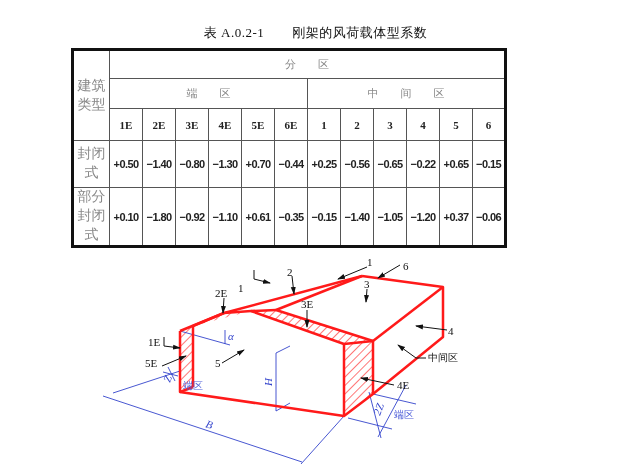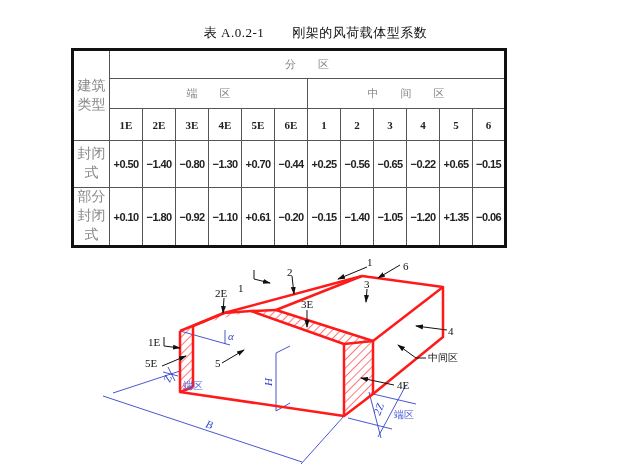--- a/index.html
+++ b/index.html
@@ -91,26 +91,26 @@
   <tr style="height:55px">
     <td class="rowlab">
       <div>部分</div>
       <div>封闭式</div>
     </td>
     <td class="val">+0.10</td>
     <td class="val">−1.80</td>
     <td class="val">−0.92</td>
     <td class="val">−1.10</td>
     <td class="val">+0.61</td>
-    <td class="val">−0.20</td>
+    <td class="val">−0.35</td>
     <td class="val">−0.15</td>
     <td class="val">−1.40</td>
     <td class="val">−1.05</td>
     <td class="val">−1.20</td>
-    <td class="val">+1.35</td>
+    <td class="val">+0.37</td>
     <td class="val">−0.06</td>
   </tr>
 </tbody>
   </table>
 
 <svg class="diagram" width="631" height="473" viewBox="0 0 631 473">
   <defs>
     <pattern id="hatch" patternUnits="userSpaceOnUse" width="6" height="6" patternTransform="rotate(45)">
       <line x1="0" y1="0" x2="0" y2="6" stroke="#ff1a1a" stroke-width="1.2"></line>
     </pattern>

